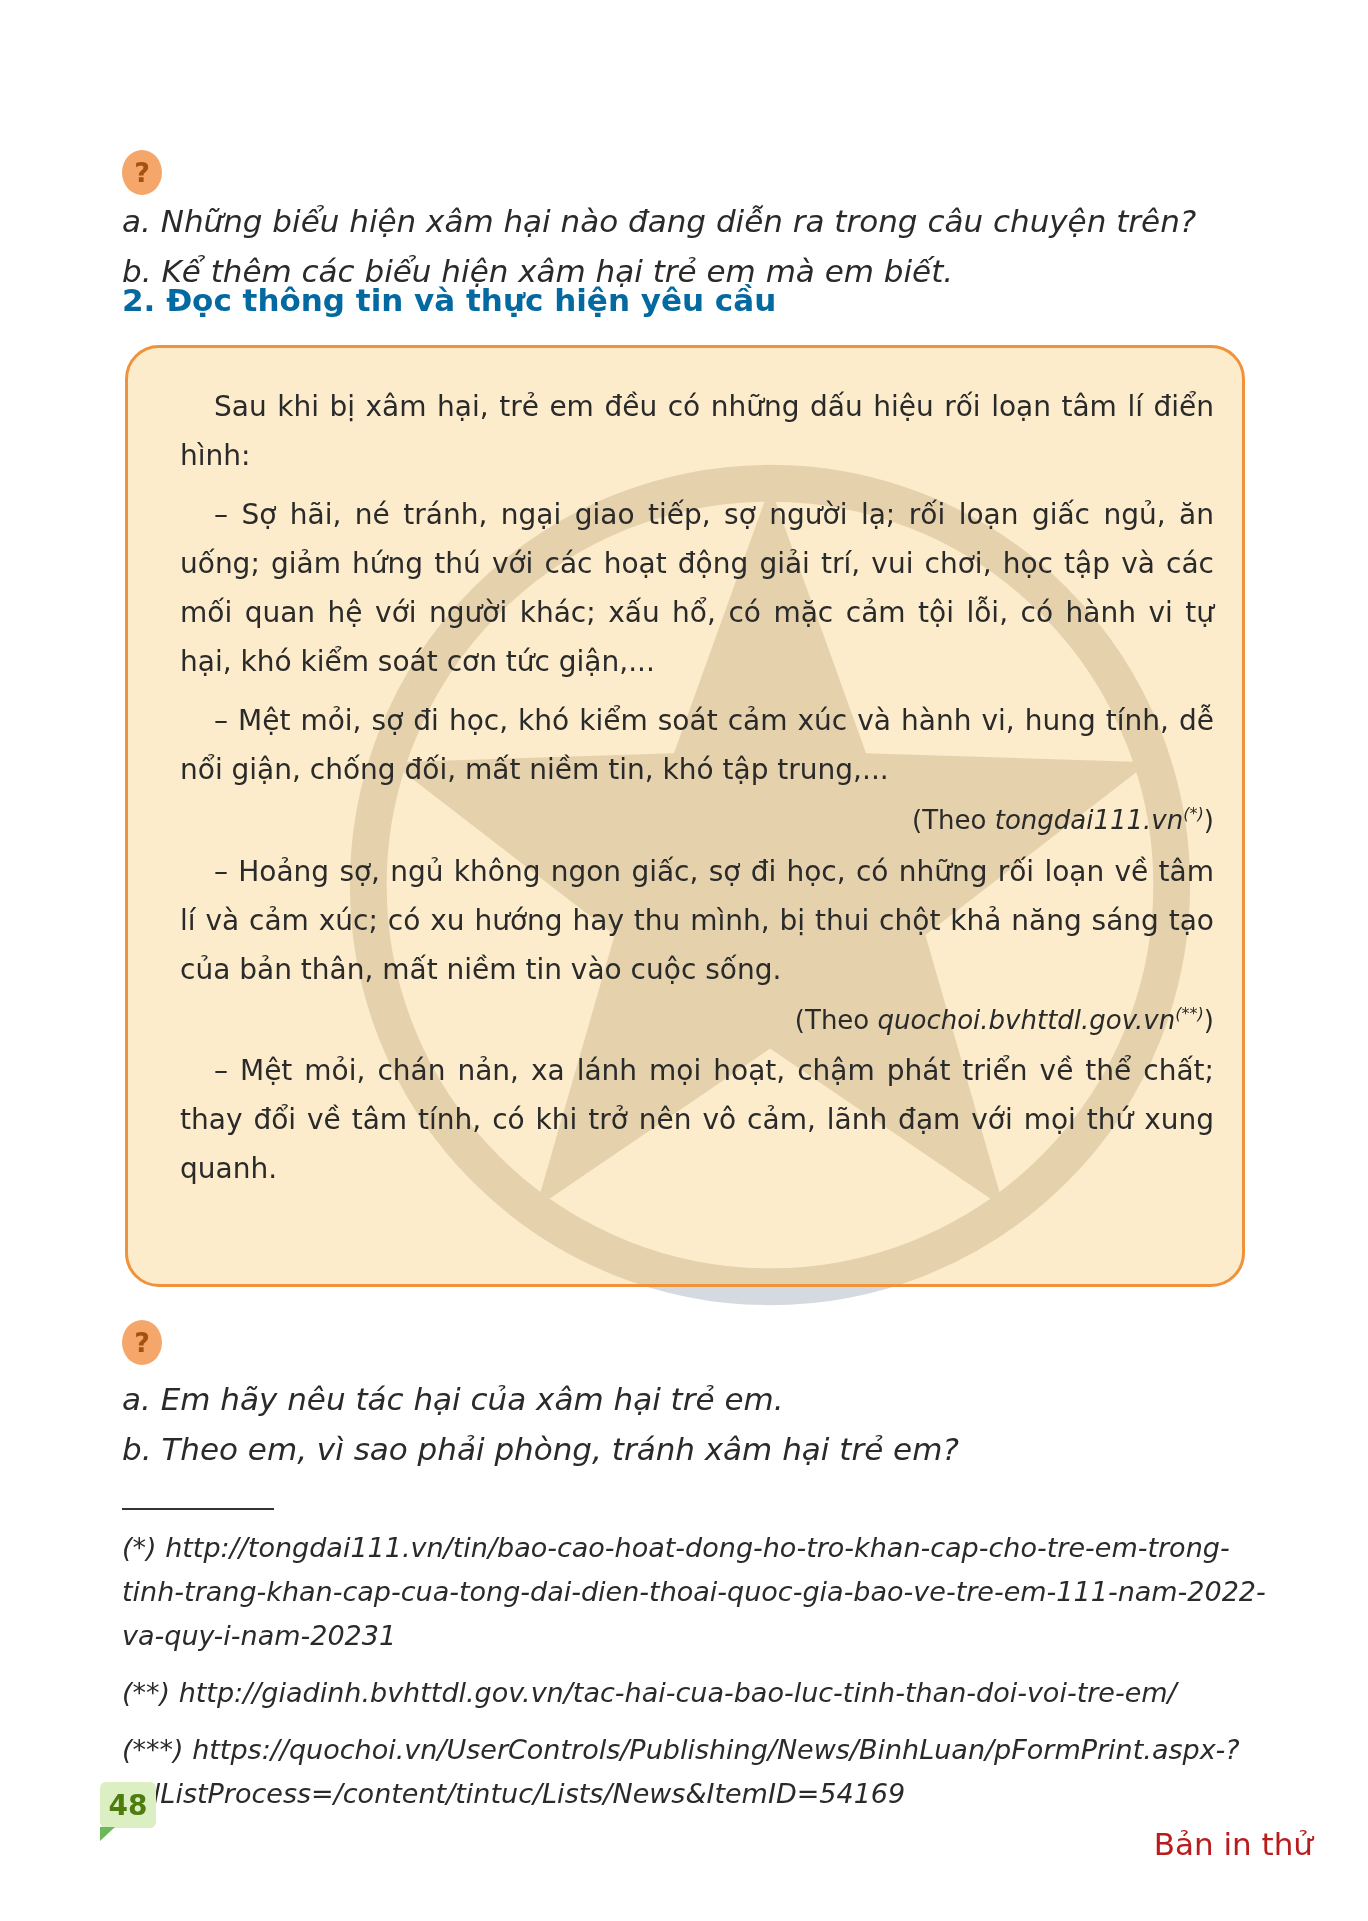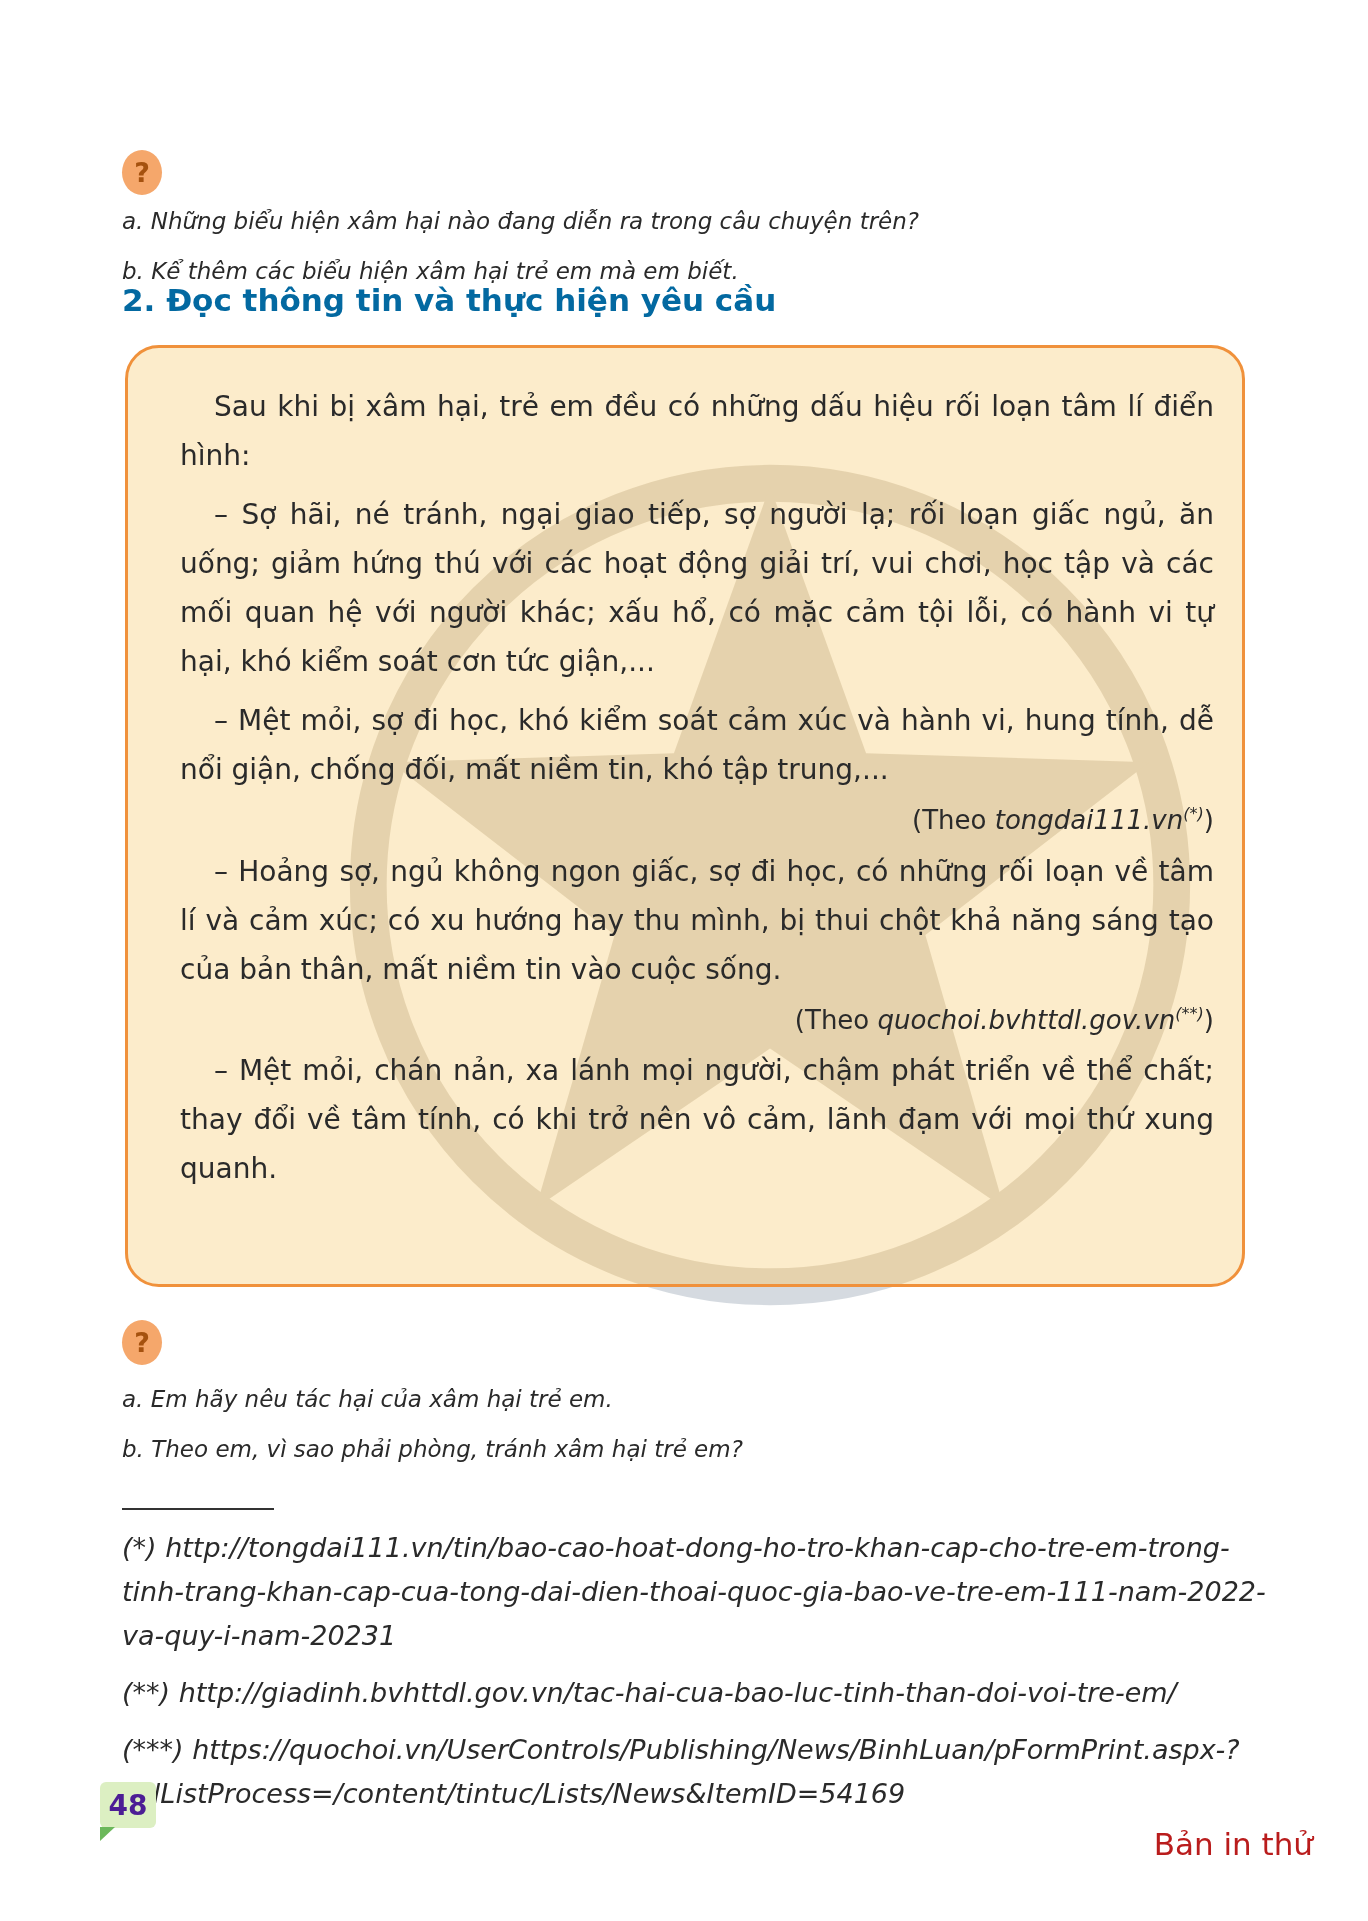--- a/index.html
+++ b/index.html
@@ -17,21 +17,21 @@
   
   .qmark {
     position:absolute; width:40px; height:45px; background:#f5a76b; border-radius:50%;
     display:flex; align-items:center; justify-content:center;
     font-size:27px; font-weight:bold; color:#a5520f; z-index:2;
   }
   .qmark-1 { left:122px; top:150px; }
   .qmark-2 { left:122px; top:1320px; }
 
   
-  .questions { position:absolute; left:122px; width:1130px; font-style:italic; font-size:23px; line-height:43px; z-index:2; }
+  .questions { position:absolute; left:122px; width:1130px; font-style:italic; font-size:31px; line-height:43px; z-index:2; }
   .questions-1 { top:200px; }
   .questions-2 { top:1378px; }
   .questions p { margin:0 0 7px 0; }
 
   .section-heading {
     position:absolute; left:122px; top:282px; margin:0;
     font-size:31px; font-weight:bold; color:#0369a1; z-index:2;
   }
 
   
@@ -48,21 +48,21 @@
 
   
   .fn-sep { position:absolute; left:122px; top:1508px; width:152px; height:2px; background:#333; z-index:2; }
   .footnotes { position:absolute; left:122px; top:1526px; width:1165px; font-style:italic; font-size:27px; line-height:44px; z-index:2; }
   .footnotes p { margin:0 0 13px 0; }
 
   
   .page-badge {
     position:absolute; left:100px; top:1782px; width:56px; height:46px;
     background:#dcefc2; border-radius:6px; display:flex; align-items:center; justify-content:center;
-    font-size:28px; font-weight:bold; color:#4c1d95; z-index:2;
+    font-size:28px; font-weight:bold; color:#4d7c0f; z-index:2;
   }
   .page-badge::after {
     content:""; position:absolute; left:0; bottom:-13px; width:0; height:0;
     border-top:14px solid #6cb85b; border-right:15px solid transparent;
   }
 
   .draft-label { position:absolute; right:55px; top:1826px; font-size:31px; color:#b91c1c; z-index:2; }
 </style>
 </head>
 <body>
@@ -91,21 +91,21 @@
     <svg class="wm wm-box" viewBox="0 0 900 900" aria-hidden="true">
       <use href="#wm-shape"></use>
     </svg>
     <div class="box-content">
       <p class="bp">Sau khi bị xâm hại, trẻ em đều có những dấu hiệu rối loạn tâm lí điển hình:</p>
       <p class="bp">– Sợ hãi, né tránh, ngại giao tiếp, sợ người lạ; rối loạn giấc ngủ, ăn uống; giảm hứng thú với các hoạt động giải trí, vui chơi, học tập và các mối quan hệ với người khác; xấu hổ, có mặc cảm tội lỗi, có hành vi tự hại, khó kiểm soát cơn tức giận,...</p>
       <p class="bp">– Mệt mỏi, sợ đi học, khó kiểm soát cảm xúc và hành vi, hung tính, dễ nổi giận, chống đối, mất niềm tin, khó tập trung,...</p>
       <p class="cite"><span>(Theo </span><span class="src">tongdai111.vn</span><sup>(*)</sup><span>)</span></p>
       <p class="bp">– Hoảng sợ, ngủ không ngon giấc, sợ đi học, có những rối loạn về tâm lí và cảm xúc; có xu hướng hay thu mình, bị thui chột khả năng sáng tạo của bản thân, mất niềm tin vào cuộc sống.</p>
       <p class="cite"><span>(Theo </span><span class="src">quochoi.bvhttdl.gov.vn</span><sup>(**)</sup><span>)</span></p>
-      <p class="bp">– Mệt mỏi, chán nản, xa lánh mọi người, chậm phát triển về thể chất; thay đổi về tâm tính, có khi trở nên vô cảm, lãnh đạm với mọi thứ xung quanh.</p>
+      <p class="bp">– Mệt mỏi, chán nản, xa lánh mọi hoạt, chậm phát triển về thể chất; thay đổi về tâm tính, có khi trở nên vô cảm, lãnh đạm với mọi thứ xung quanh.</p>
     </div>
   </div>
 
   <div class="qmark qmark-2">
     <span>?</span>
   </div>
 
   <div class="questions questions-2">
     <p>a. Em hãy nêu tác hại của xâm hại trẻ em.</p>
     <p>b. Theo em, vì sao phải phòng, tránh xâm hại trẻ em?</p>

